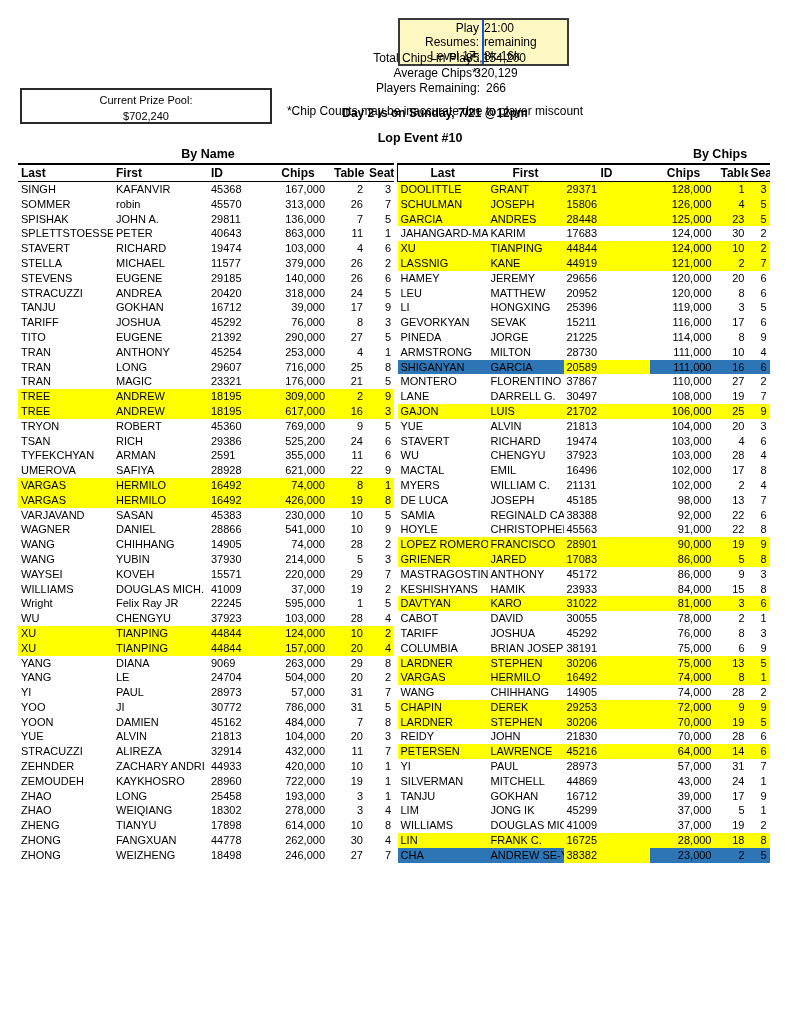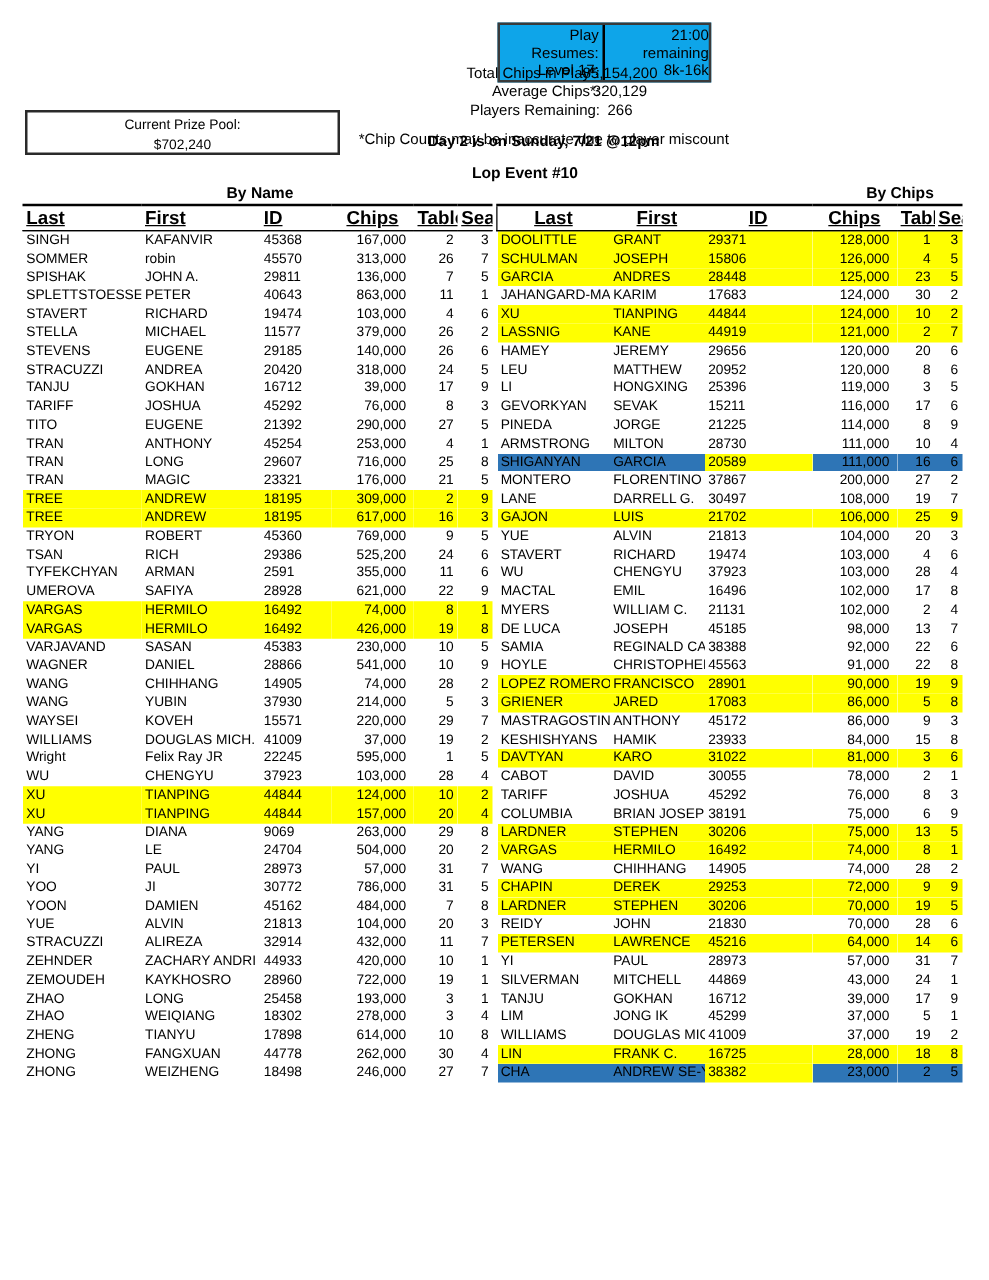--- a/index.html
+++ b/index.html
@@ -7,24 +7,24 @@
     width:791px;height:1024px;background:#ffffff;color:#000;
     font-family:"Liberation Sans", sans-serif;position:relative;overflow:hidden;
   }
   .abs{position:absolute;}
   .ctr{transform:translateX(-50%);white-space:nowrap;}
   .bold{font-weight:bold;}
 
   
   .resume-box{
     left:398px;top:18px;width:167px;border:2px solid #3a3a3a;
-    display:flex;font-size:12px;line-height:14px;background:#0ea5e9;
+    display:flex;font-size:12px;line-height:14px;background:#fef9c3;
   }
   .resume-labels{width:82px;text-align:right;padding:1px 3px 1px 0;box-sizing:border-box;}
-  .resume-values{flex:1;text-align:right;border-left:2px solid #000000;padding:1px 0;}
+  .resume-values{flex:1;text-align:left;border-left:2px solid #1d4ed8;padding:1px 0;}
 
   
   .stat-label{width:180px;text-align:right;font-size:12px;}
   .stat-value{left:465px;width:62px;text-align:center;font-size:12px;}
 
   
   .prize-box{
     left:20px;top:88px;width:248px;height:30px;border:2px solid #2a2a2a;
     text-align:center;font-size:11px;line-height:16px;padding-top:2px;
   }
@@ -33,23 +33,23 @@
   .title-line{font-size:12.5px;font-weight:bold;}
 
   
   table.datatable{
     position:absolute;border-collapse:collapse;table-layout:fixed;
     font-size:11px;
   }
   #by-name-table{left:18px;top:163px;width:376px;}
   #by-chips-table{left:397px;top:163px;width:372px;}
   .datatable th{
-    font-size:15px;font-weight:bold;padding:1px 3px;height:14px;
+    font-size:12px;font-weight:bold;padding:1px 3px;height:14px;
     border-top:2px solid #000;border-bottom:1.5px solid #000;
-    white-space:nowrap;overflow:hidden;text-decoration:underline;
+    white-space:nowrap;overflow:hidden;
   }
   .datatable td{
     padding:0 3px;height:14.8px;line-height:14.8px;
     white-space:nowrap;overflow:hidden;
   }
   .datatable td:nth-child(1),.datatable td:nth-child(2),.datatable td:nth-child(3){text-align:left;}
   .datatable td:nth-child(4),.datatable td:nth-child(5),.datatable td:nth-child(6){text-align:right;}
   .datatable td:nth-child(4){padding-right:6px;}
   #by-name-table th:nth-child(1),#by-name-table th:nth-child(2),#by-name-table th:nth-child(3){text-align:left;}
   #by-name-table th:nth-child(4){text-align:center;}
@@ -607,21 +607,21 @@
         <td>GARCIA</td>
         <td>20589</td>
         <td>111,000</td>
         <td>16</td>
         <td>6</td>
       </tr>
       <tr>
         <td>MONTERO</td>
         <td>FLORENTINO</td>
         <td>37867</td>
-        <td>200,000</td>
+        <td>110,000</td>
         <td>27</td>
         <td>2</td>
       </tr>
       <tr>
         <td>LANE</td>
         <td>DARRELL G.</td>
         <td>30497</td>
         <td>108,000</td>
         <td>19</td>
         <td>7</td>

